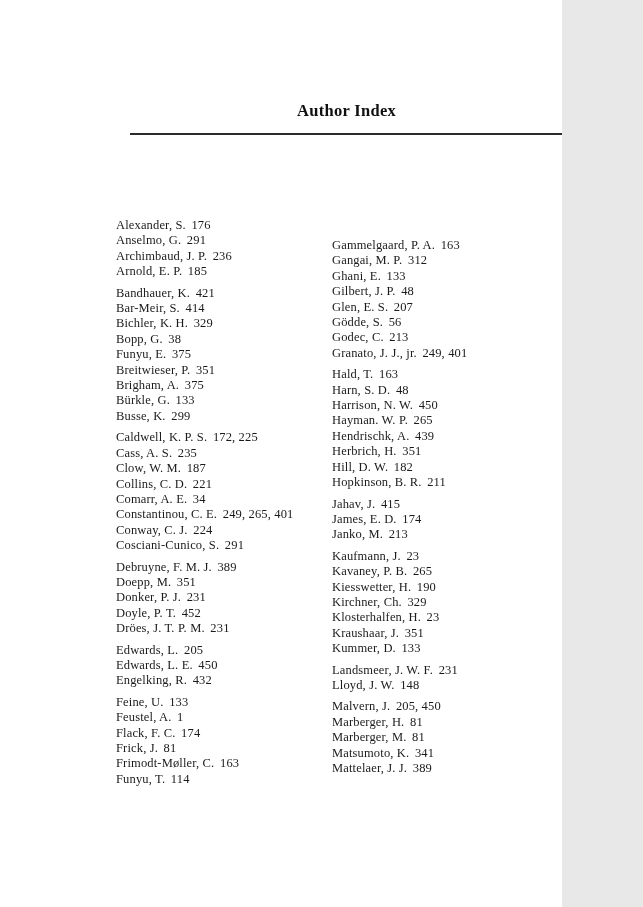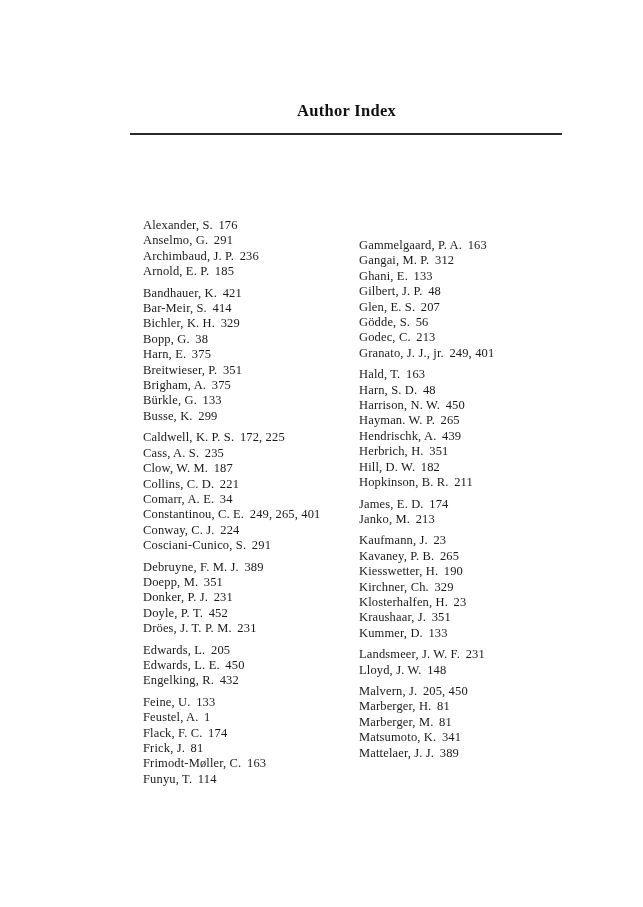--- a/index.html
+++ b/index.html
@@ -2,26 +2,27 @@
 <html><head>
 <meta charset="utf-8">
 <style>
   html, body {
     margin: 0;
     padding: 0;
     background: #e8e8e8;
   }
   .page {
     position: relative;
-    width: 643px;
+    width: 519px;
     height: 907px;
     background: #ffffff;
     overflow: hidden;
     font-family: "Liberation Serif", "DejaVu Serif", serif;
     color: var(--ink, #1a1a1a);
+    padding-left: 43px;
   }
   .title {
     position: absolute;
     top: 101px;
     left: 131px;
     width: 431px;
     margin: 0;
     text-align: center;
     font-size: 16.5px;
     font-weight: bold;
@@ -34,21 +35,21 @@
     left: 130px;
     width: 432px;
     height: 0;
     border: none;
     border-top: 2px solid #2b2b2b;
     margin: 0;
   }
   .cols {
     position: absolute;
     top: 218px;
-    left: 143px;
+    left: 116px;
     width: 440px;
     display: flex;
   }
   .col {
     width: 216px;
     flex: 0 0 216px;
   }
   .col.right {
     flex: 1 1 auto;
     margin-top: 20px;
@@ -78,21 +79,21 @@
           <div class="entry"><span class="nm">Alexander, S.</span><span class="pg">176</span></div>
           <div class="entry"><span class="nm">Anselmo, G.</span><span class="pg">291</span></div>
           <div class="entry"><span class="nm">Archimbaud, J. P.</span><span class="pg">236</span></div>
           <div class="entry"><span class="nm">Arnold, E. P.</span><span class="pg">185</span></div>
         </div>
         <div class="group">
           <div class="entry"><span class="nm">Bandhauer, K.</span><span class="pg">421</span></div>
           <div class="entry"><span class="nm">Bar-Meir, S.</span><span class="pg">414</span></div>
           <div class="entry"><span class="nm">Bichler, K. H.</span><span class="pg">329</span></div>
           <div class="entry"><span class="nm">Bopp, G.</span><span class="pg">38</span></div>
-          <div class="entry"><span class="nm">Harn, E.</span><span class="pg">375</span></div>
+          <div class="entry"><span class="nm">Funyu, E.</span><span class="pg">375</span></div>
           <div class="entry"><span class="nm">Breitwieser, P.</span><span class="pg">351</span></div>
           <div class="entry"><span class="nm">Brigham, A.</span><span class="pg">375</span></div>
           <div class="entry"><span class="nm">Bürkle, G.</span><span class="pg">133</span></div>
           <div class="entry"><span class="nm">Busse, K.</span><span class="pg">299</span></div>
         </div>
         <div class="group">
           <div class="entry"><span class="nm">Caldwell, K. P. S.</span><span class="pg">172, 225</span></div>
           <div class="entry"><span class="nm">Cass, A. S.</span><span class="pg">235</span></div>
           <div class="entry"><span class="nm">Clow, W. M.</span><span class="pg">187</span></div>
           <div class="entry"><span class="nm">Collins, C. D.</span><span class="pg">221</span></div>
@@ -137,20 +138,21 @@
           <div class="entry"><span class="nm">Hald, T.</span><span class="pg">163</span></div>
           <div class="entry"><span class="nm">Harn, S. D.</span><span class="pg">48</span></div>
           <div class="entry"><span class="nm">Harrison, N. W.</span><span class="pg">450</span></div>
           <div class="entry"><span class="nm">Hayman. W. P.</span><span class="pg">265</span></div>
           <div class="entry"><span class="nm">Hendrischk, A.</span><span class="pg">439</span></div>
           <div class="entry"><span class="nm">Herbrich, H.</span><span class="pg">351</span></div>
           <div class="entry"><span class="nm">Hill, D. W.</span><span class="pg">182</span></div>
           <div class="entry"><span class="nm">Hopkinson, B. R.</span><span class="pg">211</span></div>
         </div>
         <div class="group">
+          <div class="entry"><span class="nm">Jahav, J.</span><span class="pg">415</span></div>
           <div class="entry"><span class="nm">James, E. D.</span><span class="pg">174</span></div>
           <div class="entry"><span class="nm">Janko, M.</span><span class="pg">213</span></div>
         </div>
         <div class="group">
           <div class="entry"><span class="nm">Kaufmann, J.</span><span class="pg">23</span></div>
           <div class="entry"><span class="nm">Kavaney, P. B.</span><span class="pg">265</span></div>
           <div class="entry"><span class="nm">Kiesswetter, H.</span><span class="pg">190</span></div>
           <div class="entry"><span class="nm">Kirchner, Ch.</span><span class="pg">329</span></div>
           <div class="entry"><span class="nm">Klosterhalfen, H.</span><span class="pg">23</span></div>
           <div class="entry"><span class="nm">Kraushaar, J.</span><span class="pg">351</span></div>

